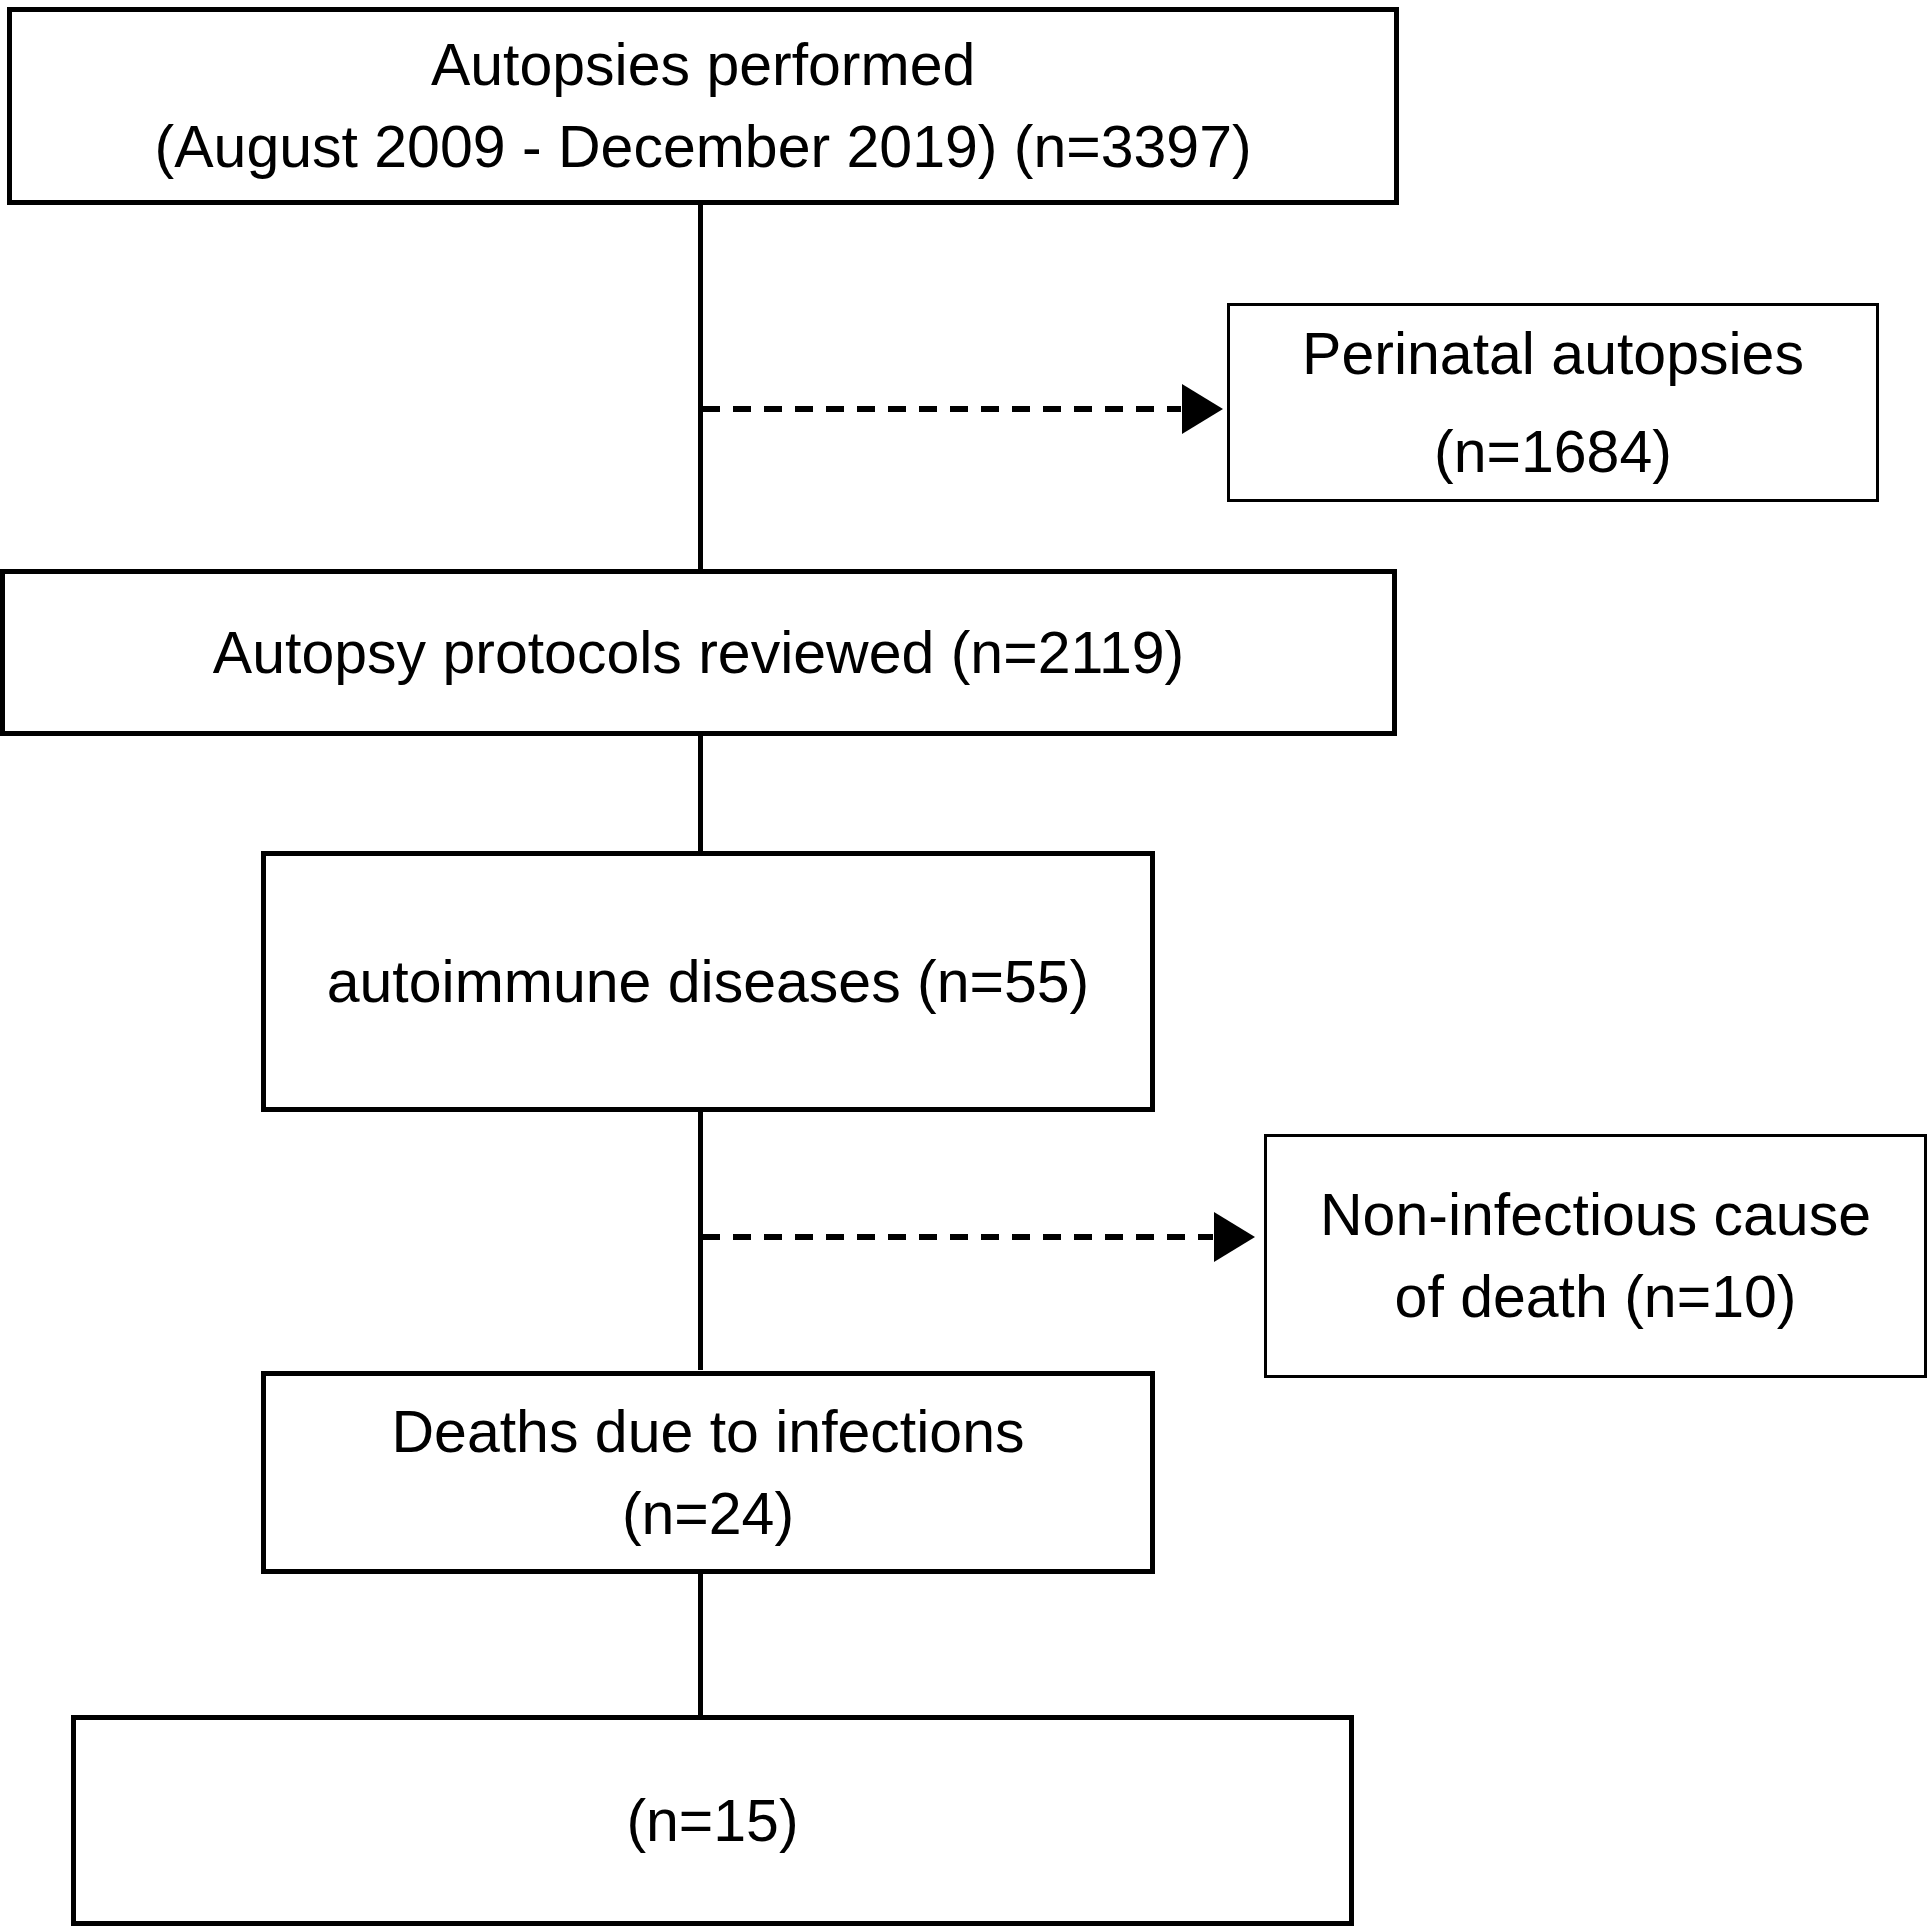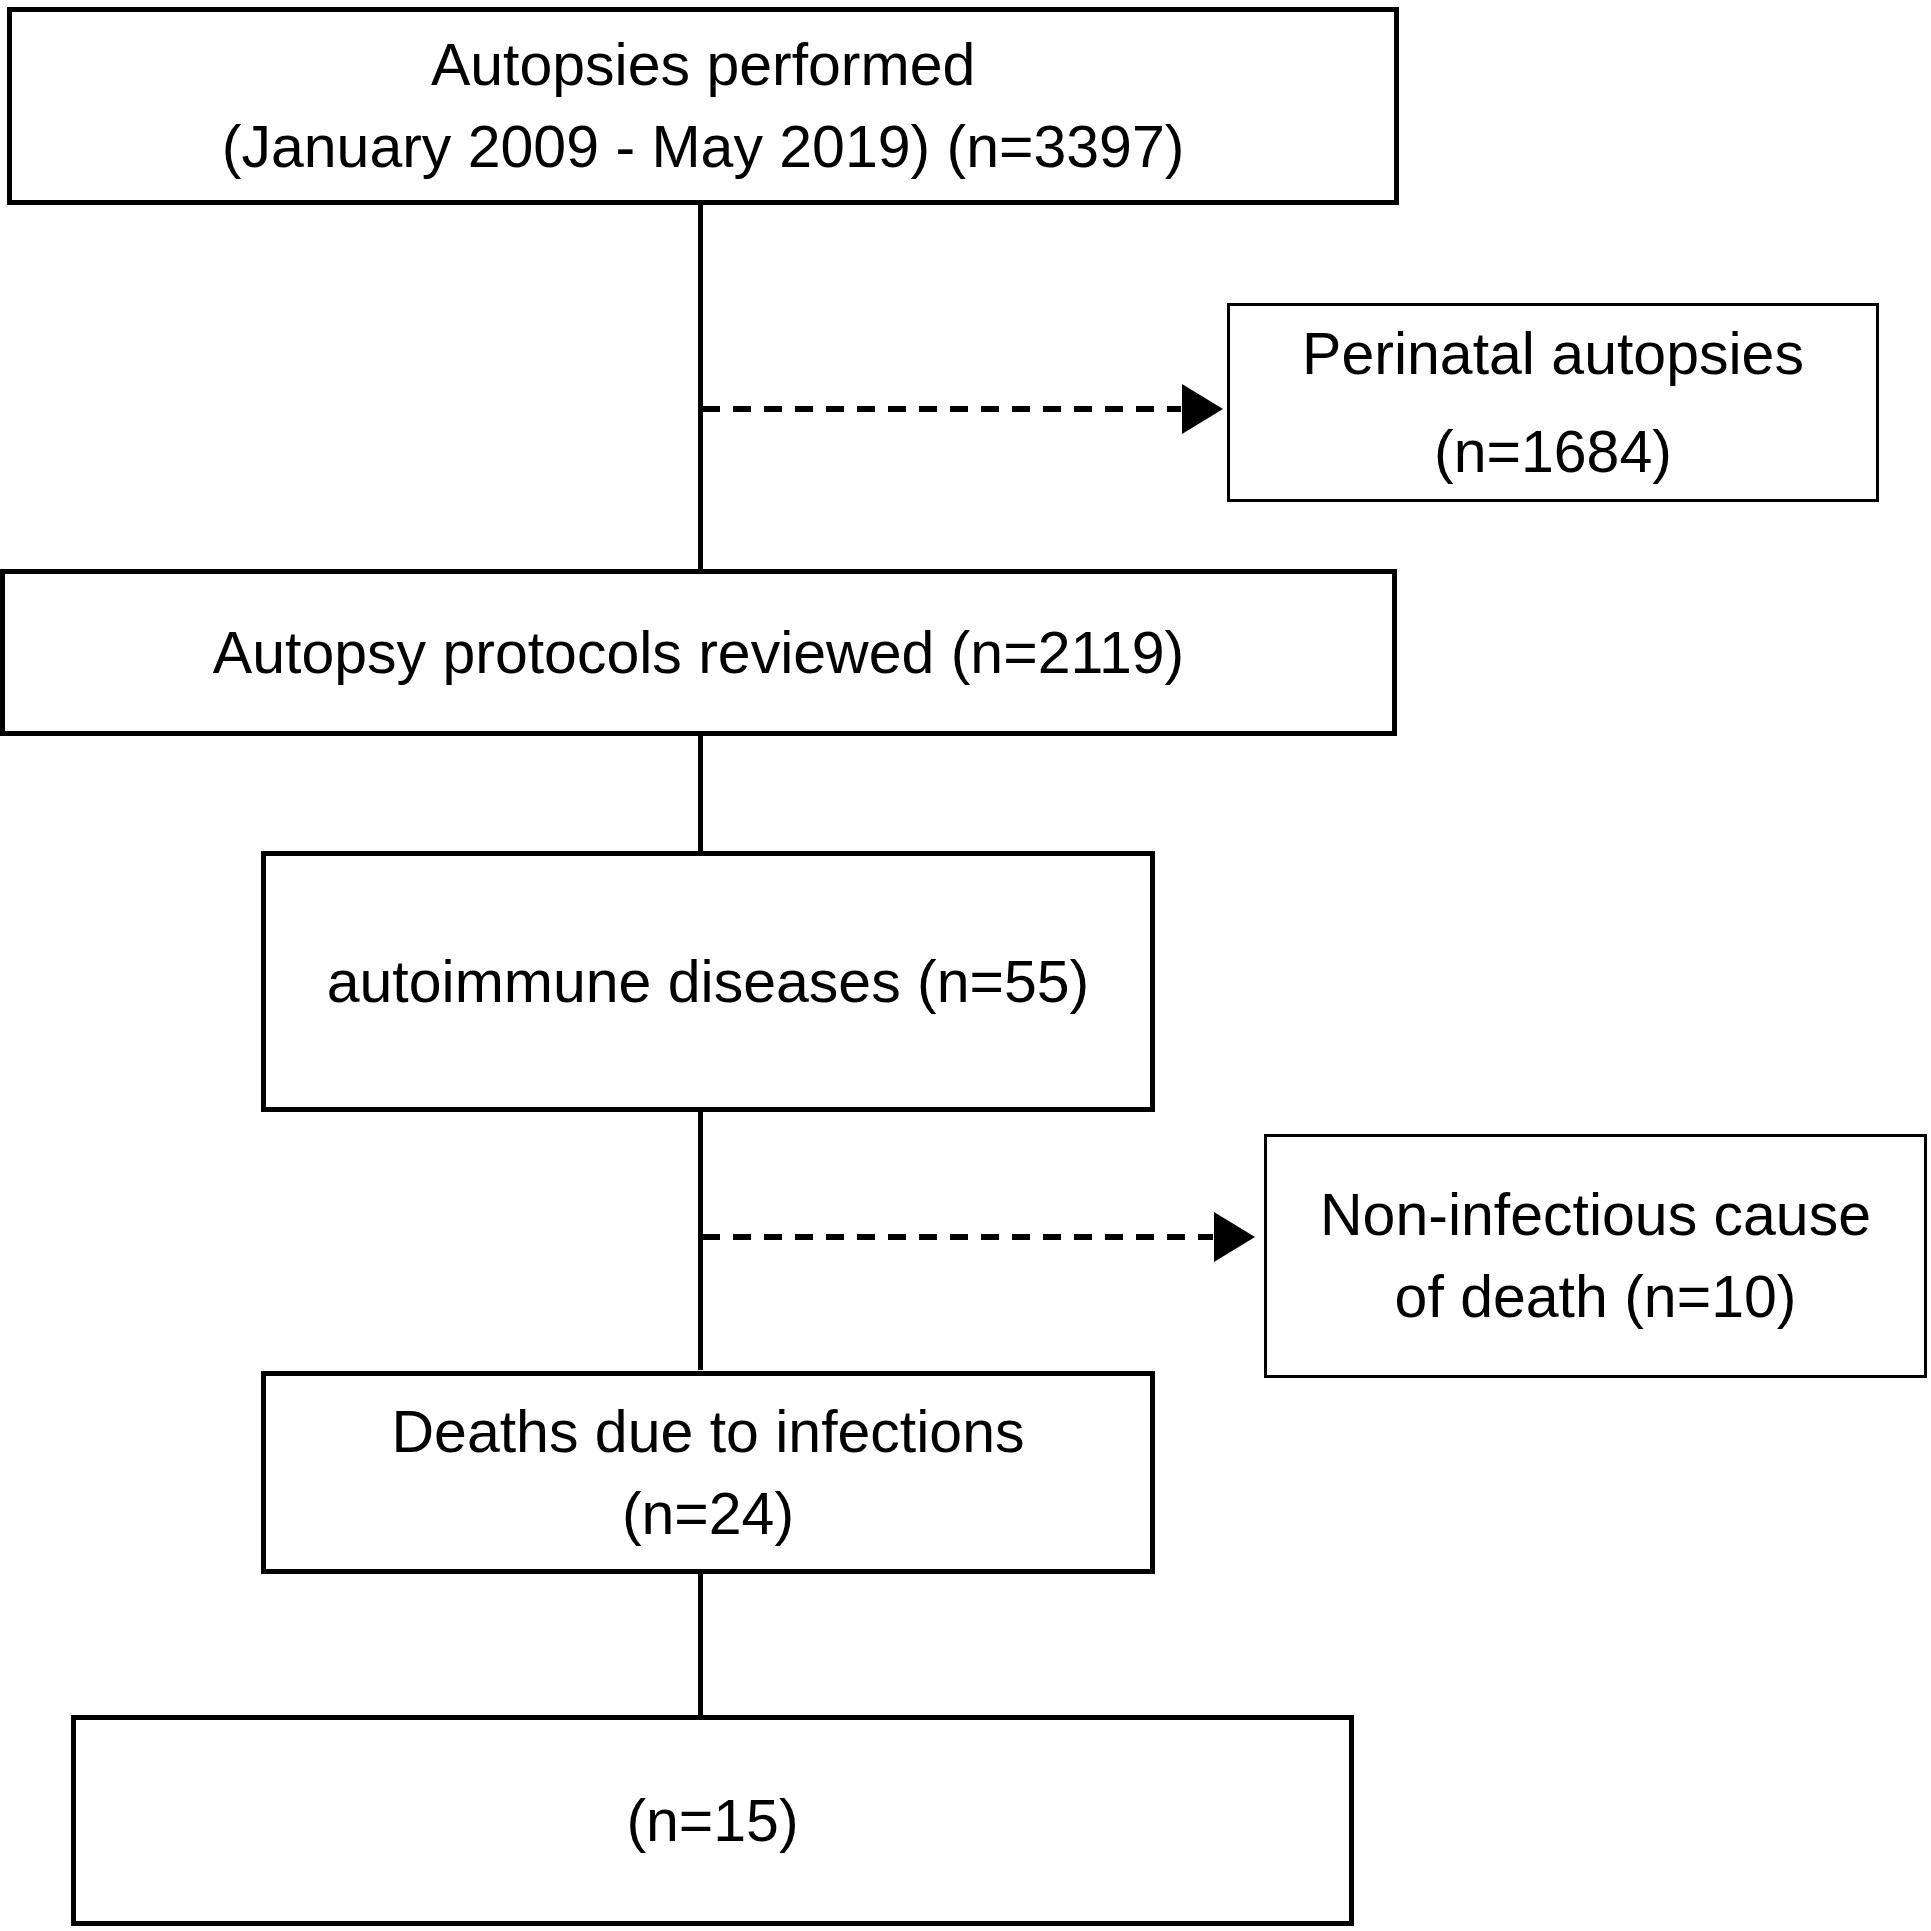--- a/index.html
+++ b/index.html
@@ -54,21 +54,21 @@
     border-left: 41px solid #000000;
   }
 </style>
 </head>
 <body>
 
 <div class="canvas">
 
   <div class="node main" style="left:7.1px; top:7.1px; width:1392px; height:198px;">
     <div class="line">Autopsies performed</div>
-    <div class="line">(January 2009 - May 2019) (n=3397)</div>
+    <div class="line">(August 2009 - December 2019) (n=3397)</div>
   </div>
 
   <div class="vline" style="left:698px; top:205px; height:364px;"></div>
 
   <div class="dashline" style="left:702px; top:406px; width:479px;"></div>
   <div class="arrowhead" style="left:1182px; top:384px;"></div>
 
   <div class="node side" style="left:1227px; top:303px; width:652px; height:199px;gap:16px;">
     <div class="line">Perinatal autopsies</div>
     <div class="line">(n=1684)</div>

